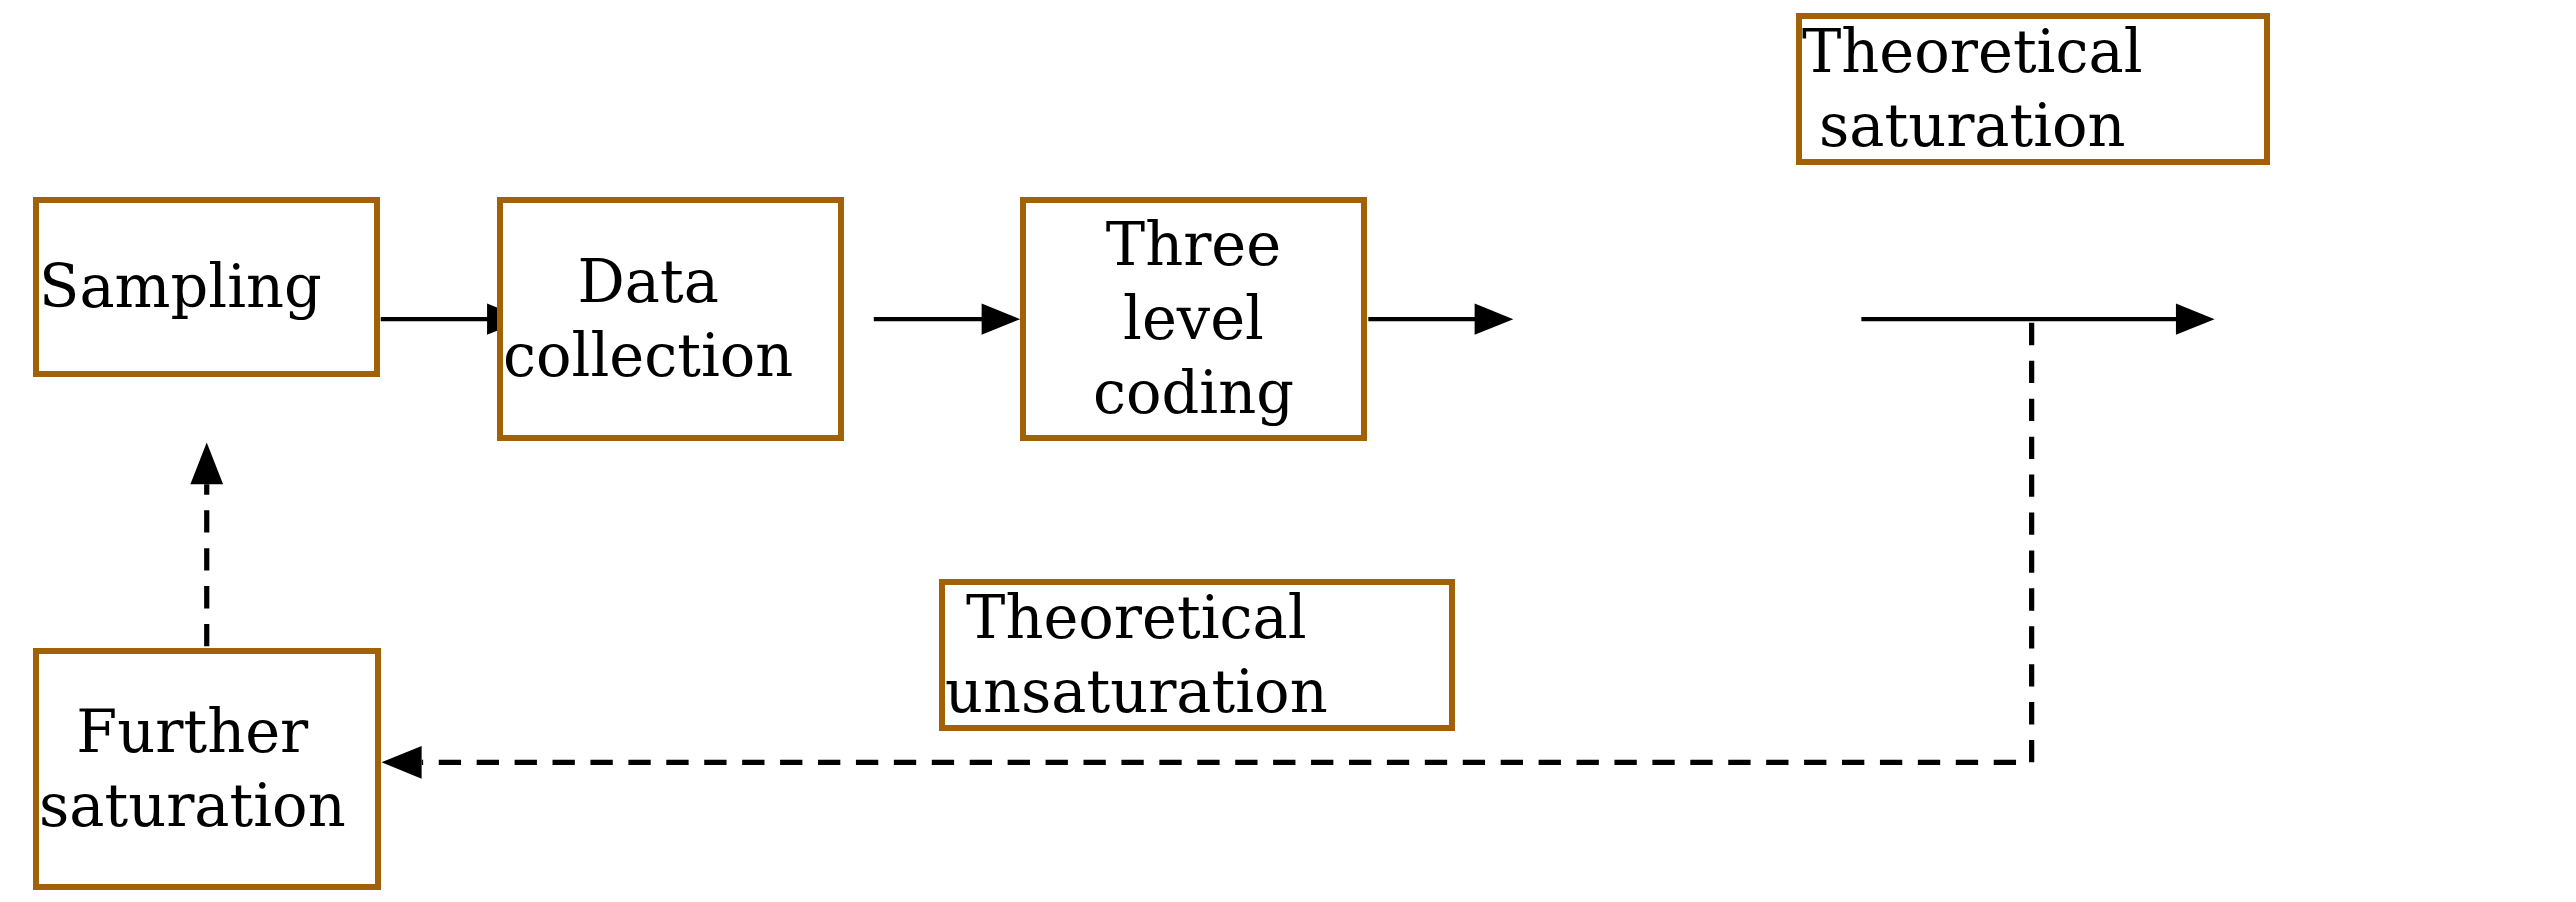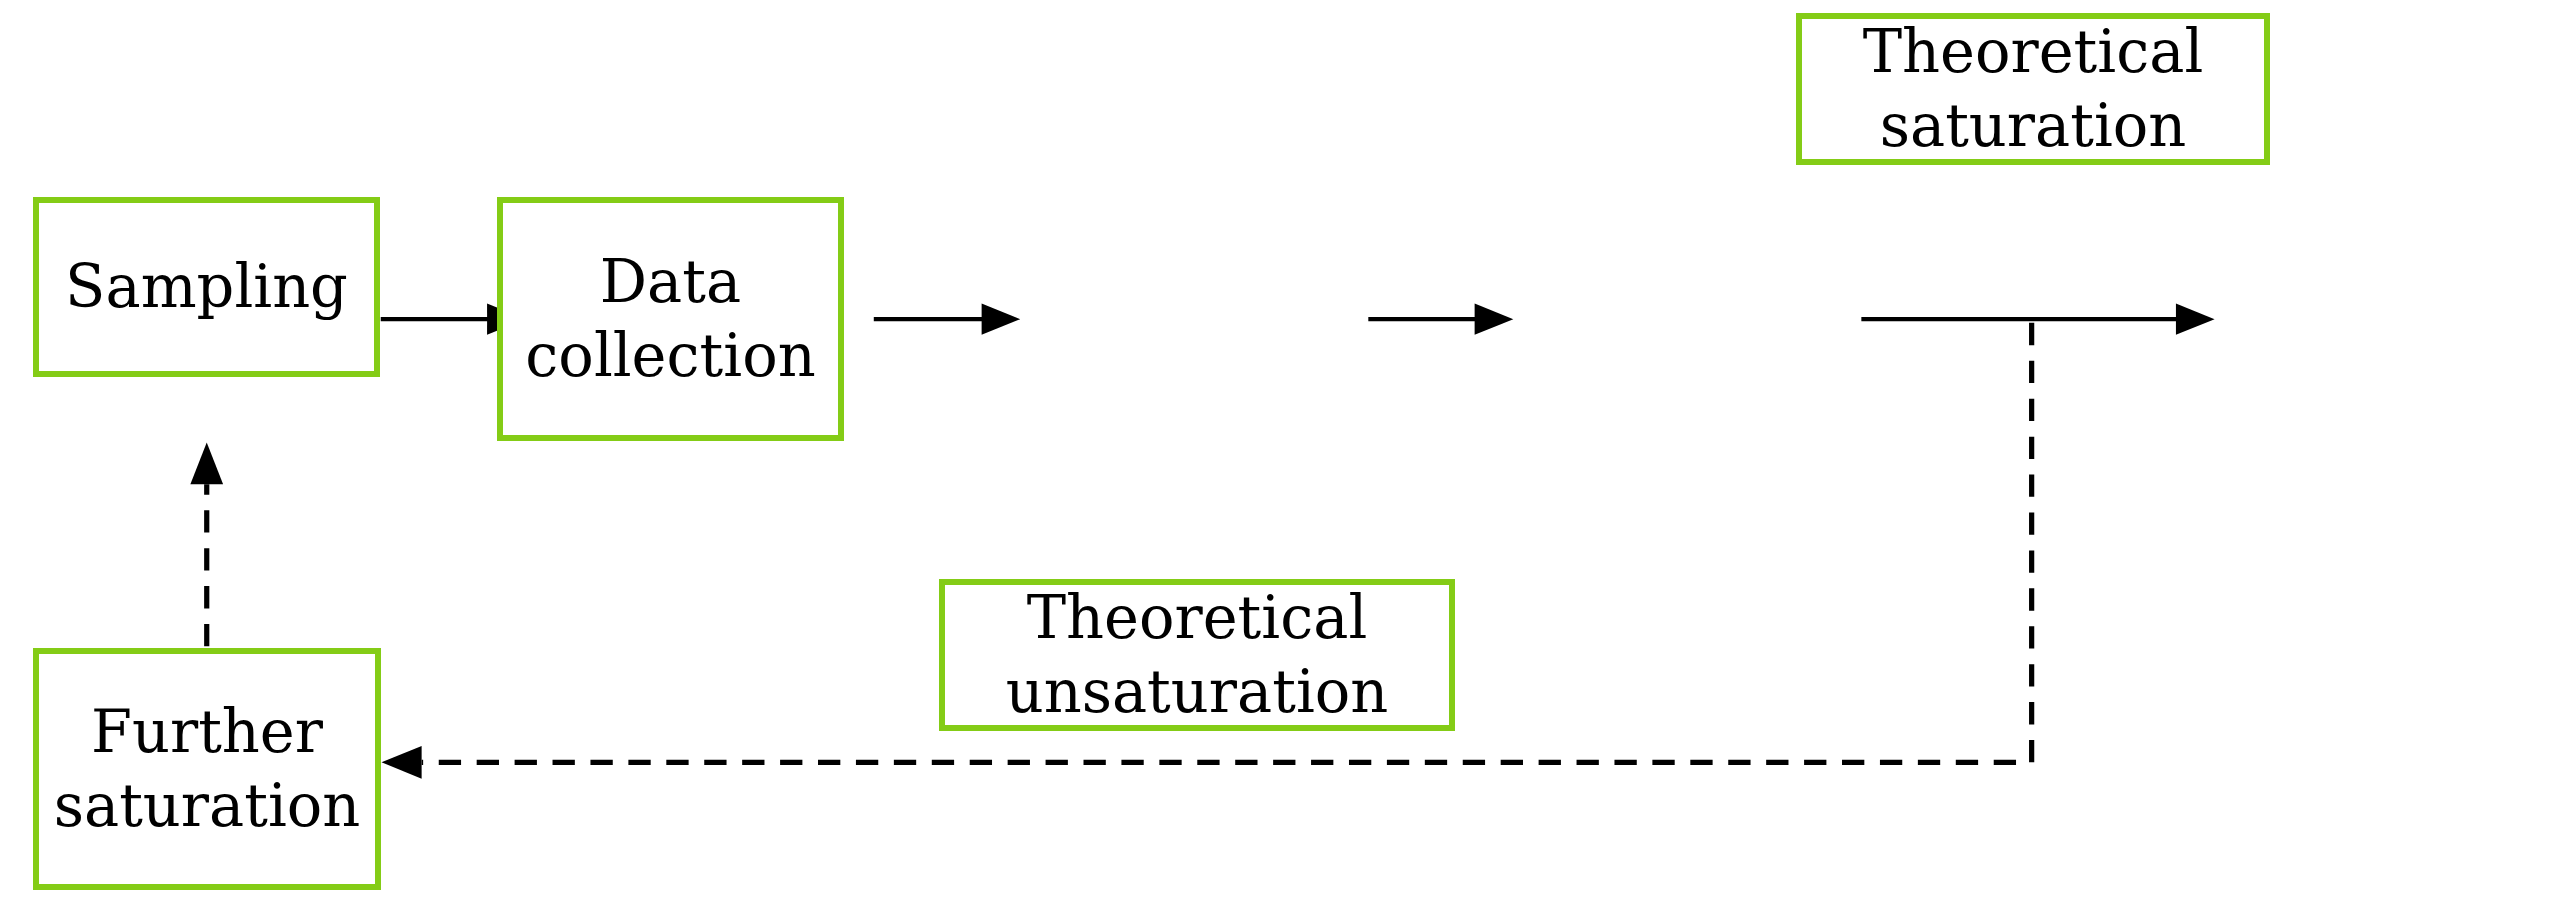--- a/index.html
+++ b/index.html
@@ -32,25 +32,25 @@
     stroke-width: 7;
     stroke-dasharray: 30 21;
   }
   .arrow-head {
     fill: #000000;
     stroke: none;
   }
   .node {
     position: absolute;
     box-sizing: border-box;
-    border: 6px solid #84cc16;
+    border: 6px solid #a16207;
     background: #ffffff;
     display: flex;
     align-items: center;
-    justify-content: center;
+    justify-content: flex-start;
     text-align: center;
   }
   .node-label {
     display: block;
     white-space: pre-line;
     font-size: 59px;
     line-height: 74px;
     color: #000000;
   }
   
@@ -104,20 +104,24 @@
 
   <div class="node n-sampling">
     <span class="node-label">Sampling</span>
   </div>
 
   <div class="node n-data-collection">
     <span class="node-label">Data
 collection</span>
   </div>
 
+  <div class="node n-three-level">
+    <span class="node-label">Three level
+coding</span>
+  </div>
 
 
 
   <div class="node n-saturation">
     <span class="node-label">Theoretical
 saturation</span>
   </div>
 
   <div class="node n-unsaturation">
     <span class="node-label">Theoretical

